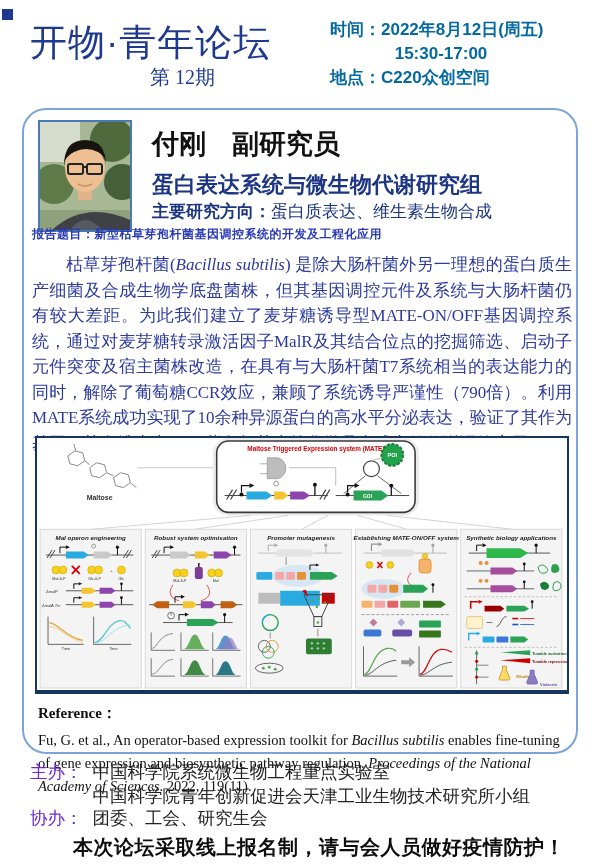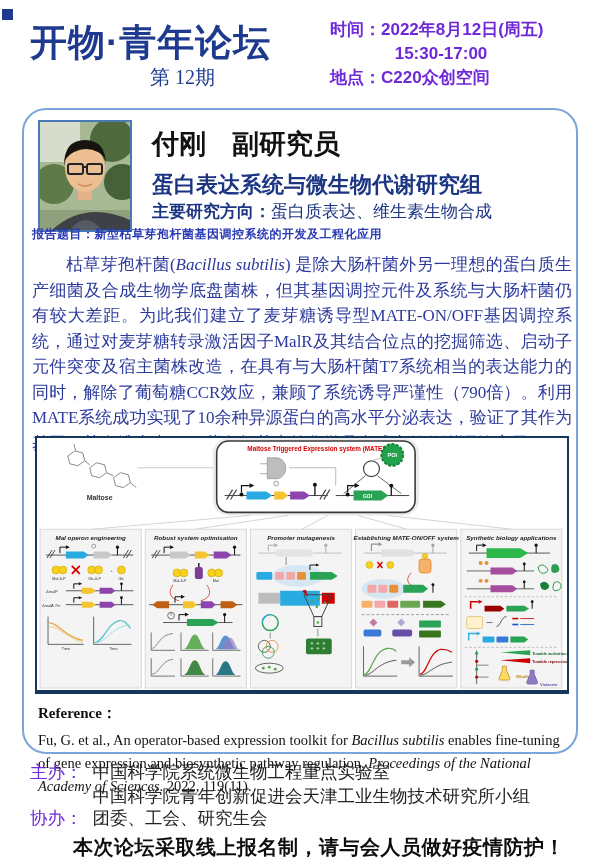--- a/index.html
+++ b/index.html
@@ -4,23 +4,23 @@
 <style>
   * { margin:0; padding:0; box-sizing:border-box; }
   html,body { width:600px; }
   body { font-family:"Liberation Sans", sans-serif; background:#ffffff; }
   .poster { position:relative; width:600px; height:866px; background:#fff; overflow:hidden; }
 
   
   .corner-square { position:absolute; left:2px; top:9px; width:11px; height:11px; background:#1e3a8f; }
 
   
-  .forum-title { position:absolute; left:30px; top:18px; font-size:37px; font-weight:bold; color:#1e3a8f; letter-spacing:1px; }
+  .forum-title { position:absolute; left:30px; top:18px; font-size:37px; font-weight:normal; color:#1e3a8f; letter-spacing:1px; }
   .issue { position:absolute; left:150px; top:64px; font-size:20px; color:#1e3a8f; font-family:"Liberation Serif", serif; }
-  .meta { position:absolute; left:330px; top:18px; width:262px; color:#6d28d9; font-weight:bold; }
+  .meta { position:absolute; left:330px; top:18px; width:262px; color:#0369a1; font-weight:bold; }
   .meta-row { font-size:17px; line-height:24px; white-space:nowrap; }
   .time-range { font-size:17px; line-height:24px; text-align:center; padding-right:40px; }
 
   
   .main-box { position:absolute; left:22px; top:108px; width:556px; height:646px;
               border:2px solid #7ba4d9; border-radius:24px; background:#fff; }
 
   .speaker-photo { position:absolute; left:14px; top:10px; width:94px; height:112px;
                    border:2px solid #4a7ab5; overflow:hidden; background:#9fb08a; }
   .speaker-name { position:absolute; left:128px; top:16px; font-size:27px; font-weight:bold; color:#111; }

